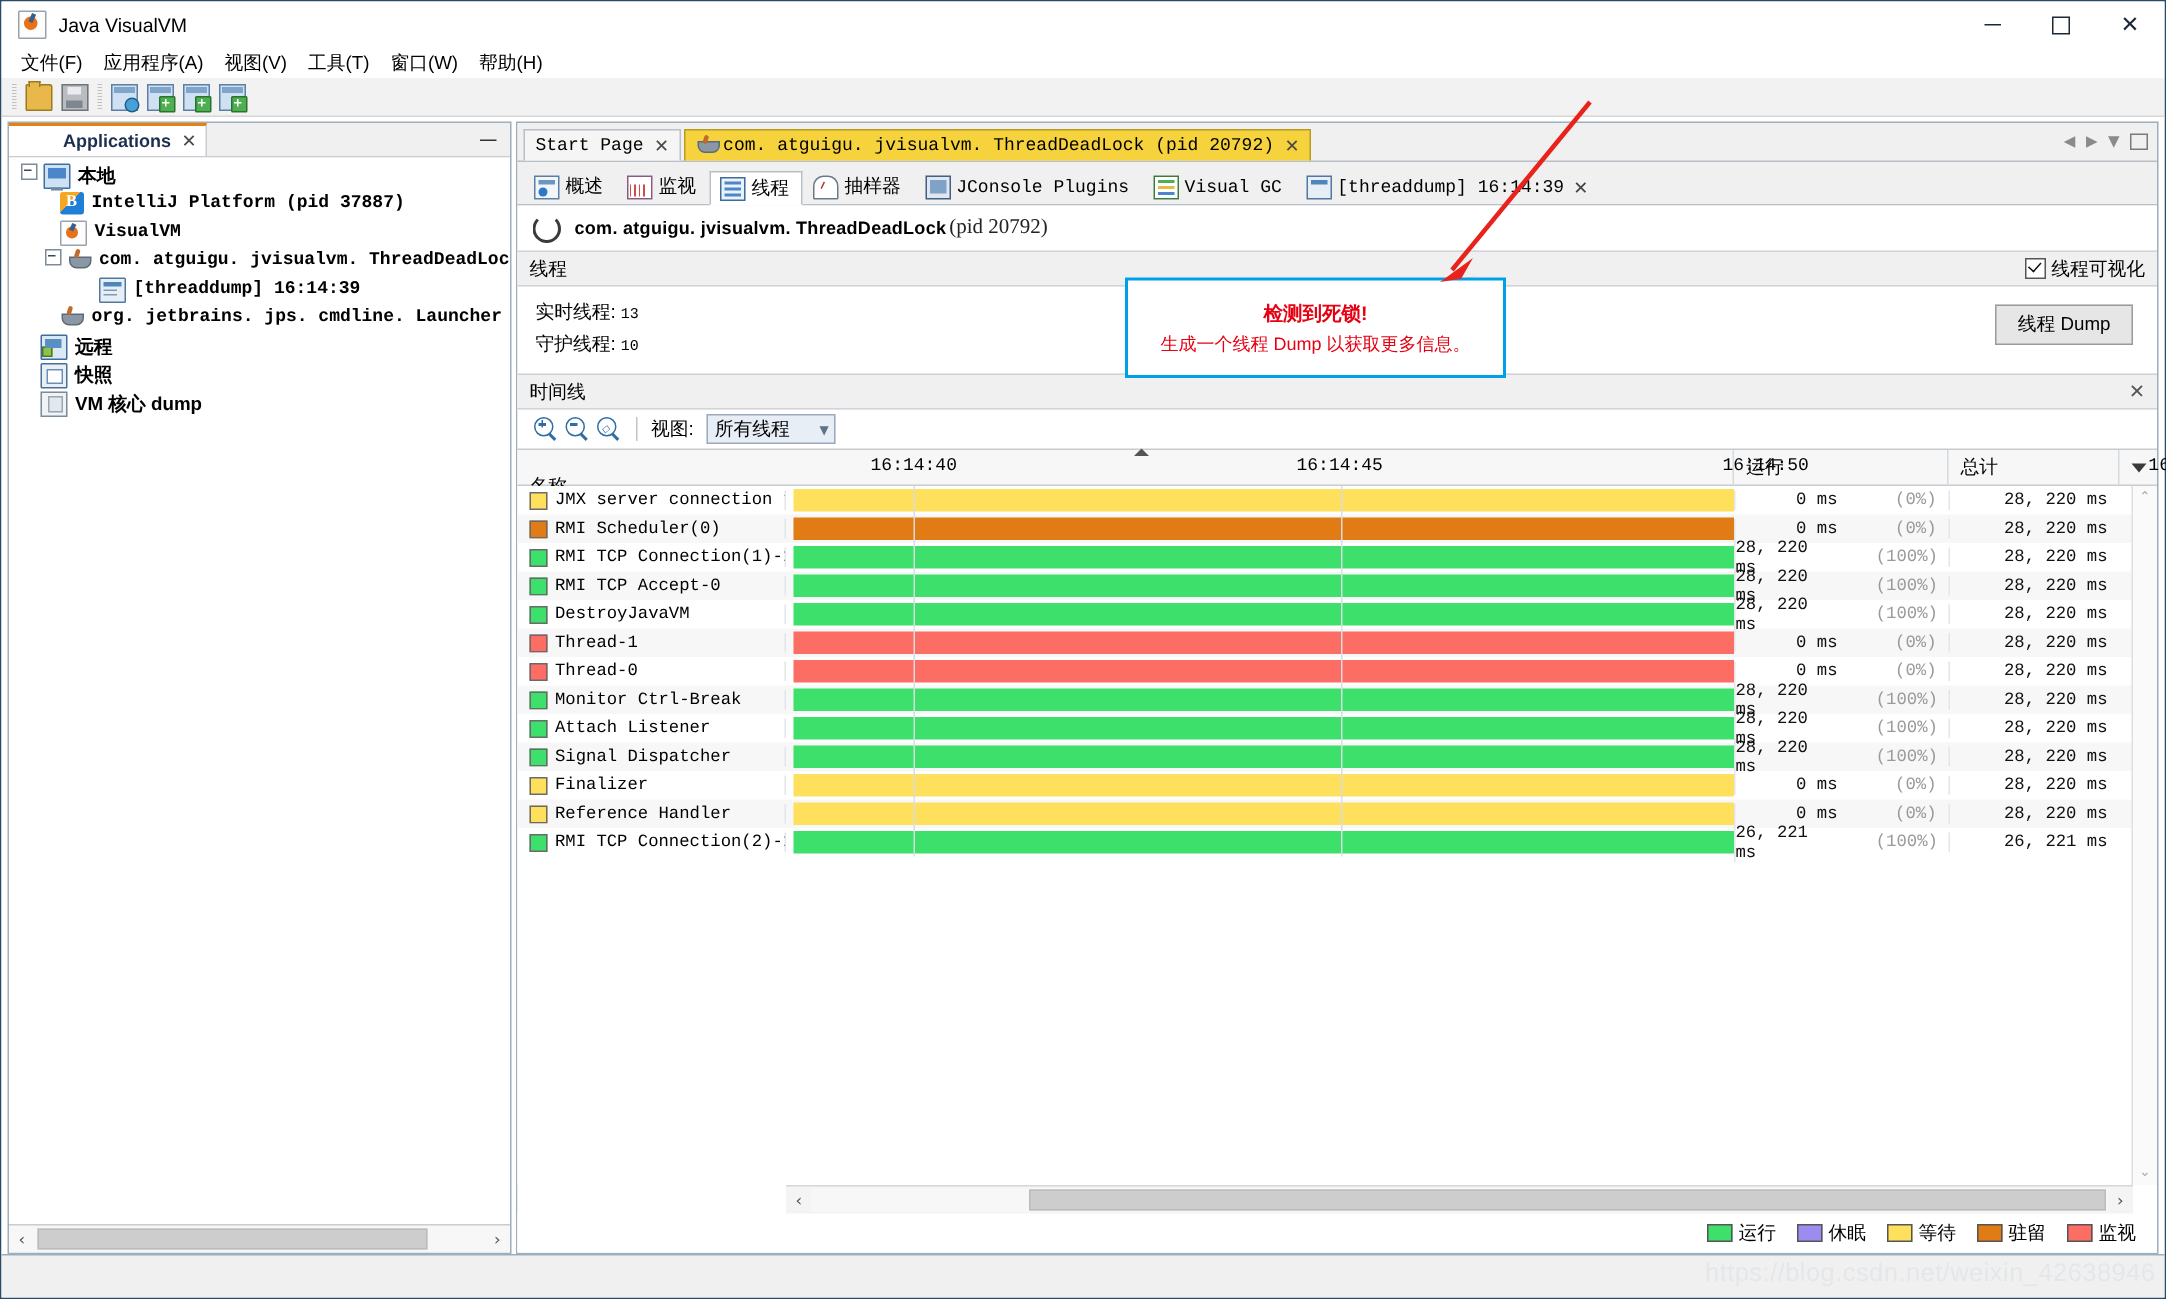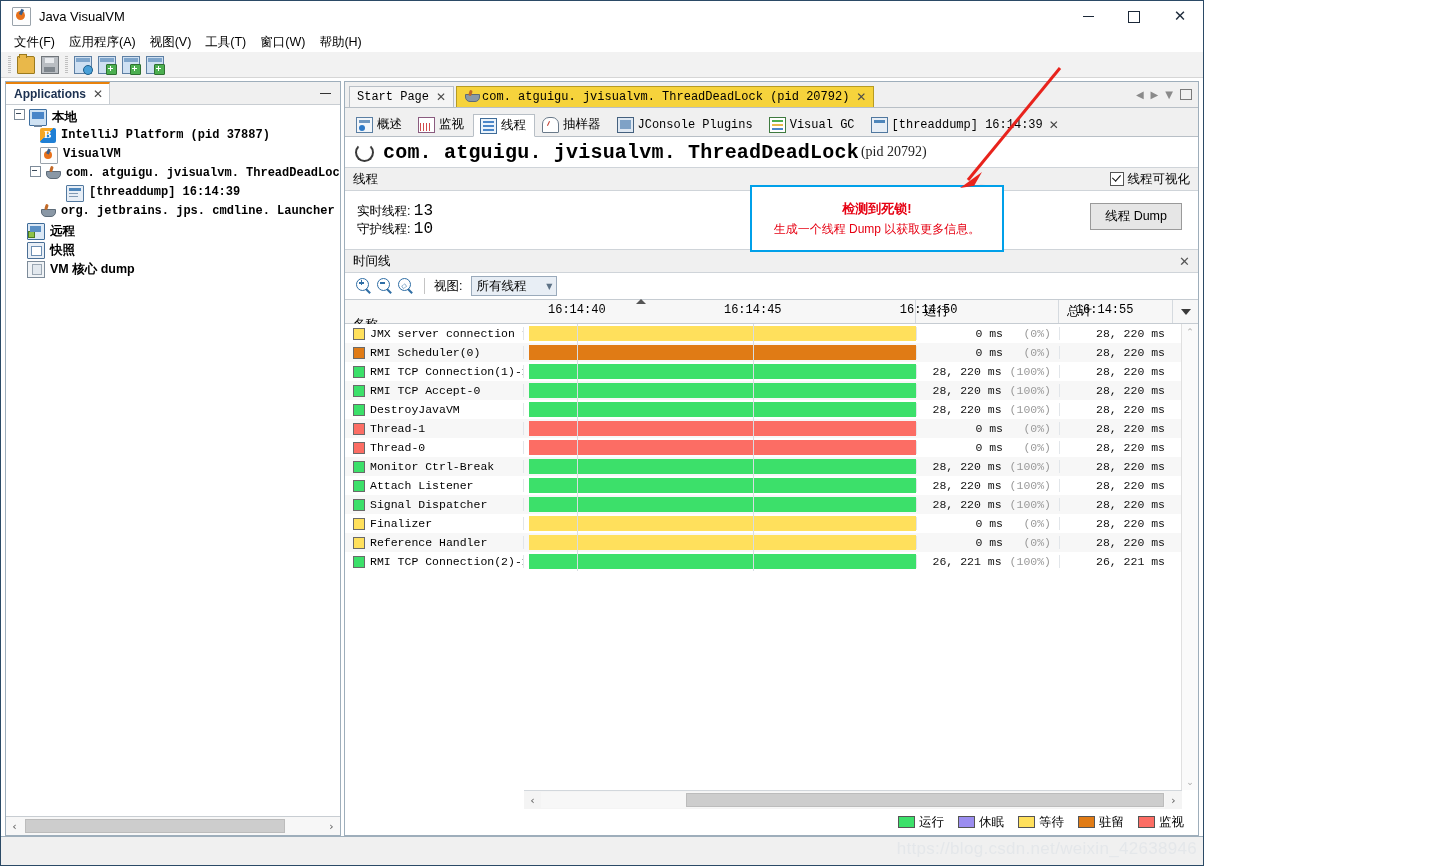--- a/index.html
+++ b/index.html
@@ -6,21 +6,21 @@
   body{
     width:1444px;height:866px;
     font-family:"Liberation Sans", sans-serif;
     font-size:12px;
     background:#ffffff;
     color:#000;
     overflow:hidden;
     position:relative;
   }
   .app-frame{
-    position:absolute;left:0;top:0;width:1204px;height:866px;
+    position:absolute;left:0;top:0;width:1444px;height:866px;
     border:1px solid #2b4a66;
     box-sizing:border-box;
     background:#ffffff;
     display:flex;flex-direction:column;
   }
   
   .titlebar{
     height:31px;flex:0 0 31px;display:flex;align-items:center;
     background:#ffffff;
   }
@@ -85,21 +85,21 @@
   }
   .lp-head{
     height:22px;flex:0 0 22px;display:flex;align-items:center;
     background:#f0f0f0;border-bottom:1px solid #c8cdd2;
   }
   .lp-tab{
     display:flex;align-items:center;height:22px;padding:0 6px 0 8px;
     background:#ffffff;border-right:1px solid #c8cdd2;border-top:2px solid #e8820c;
     box-sizing:border-box;
   }
-  .lp-tab-label{font-weight:bold;font-size:12px;color:#1b3050;}
+  .lp-tab-label{font-weight:bold;font-size:12px;color:#1b3050;margin-left:28px;}
   .tab-x{margin-left:7px;font-size:12px;color:#4a4a4a;font-family:"DejaVu Sans",sans-serif;}
   .lp-min{margin-left:auto;margin-right:9px;width:11px;height:1px;background:#333;}
   .tree{flex:1 1 auto;overflow:hidden;padding:4px 0 0 6px;position:relative;background:#fff;}
   .tnode{display:flex;align-items:flex-start;height:19px;white-space:nowrap;font-size:12.5px;font-weight:bold;}
   .tnode.l0{padding-left:2px;}
   .tnode.l1{padding-left:28px;}
   .tnode.l2{padding-left:54px;}
   .toggle{
     width:9px;height:9px;border:1px solid #7d8b99;background:#fff;margin-right:4px;
     position:relative;flex:0 0 auto;
@@ -177,34 +177,34 @@
   .vi-visualgc{background:#fff;border:1px solid #3f7a3f;}
   .vi-visualgc:after{content:"";position:absolute;left:2px;top:2px;right:2px;height:2px;background:#4caf50;
     box-shadow:0 4px 0 #e8b84a,0 8px 0 #4a86c8;}
   .vi-dump{background:#e7eef6;border:1px solid #51789f;}
   .vi-dump:after{content:"";position:absolute;left:2px;top:2px;right:2px;height:3px;background:#4e86bb;}
   .vtab-x{margin-left:6px;font-size:12px;color:#444;font-family:"DejaVu Sans",sans-serif;}
 
   .content{flex:1 1 auto;display:flex;flex-direction:column;min-height:0;background:#fff;position:relative;}
   .proc-header{display:flex;align-items:center;height:30px;flex:0 0 30px;padding-left:10px;}
   .proc-ic{width:15px;height:15px;border:2px solid #3a3a3a;border-radius:50%;border-top-color:transparent;margin-right:9px;flex:0 0 auto;}
-  .proc-title{font-size:20px;font-weight:bold;font-family:Liberation Mono, monospace;letter-spacing:.2px;}
+  .proc-title{font-size:12px;font-weight:bold;font-family:Liberation Sans, sans-serif;letter-spacing:.2px;}
   .proc-pid{font-size:14px;font-family:"Liberation Serif",serif;color:#222;margin-left:2px;}
 
   .sect-bar{height:22px;flex:0 0 22px;background:#f0f0f0;border-top:1px solid #cfd4d9;
     border-bottom:1px solid #cfd4d9;display:flex;align-items:center;padding:0 8px;font-size:12.5px;}
   .sect-bar .right{margin-left:auto;display:flex;align-items:center;}
   .chk{width:12px;height:12px;border:1px solid #555;background:#fff;margin-right:4px;position:relative;flex:0 0 auto;}
   .chk:after{content:"";position:absolute;left:3px;top:0px;width:4px;height:7px;border:solid #111;border-width:0 1.6px 1.6px 0;transform:rotate(42deg);}
   .sect-x{margin-left:auto;color:#555;font-size:13px;font-family:"DejaVu Sans",sans-serif;}
 
   .stats-row{flex:0 0 58px;display:flex;align-items:center;position:relative;padding-left:12px;}
   .stats-col{line-height:18px;}
   .stat-lbl{font-weight:normal;font-size:12.5px;}
-  .stat-val{font-family:"Liberation Mono","DejaVu Sans Mono",monospace;font-size:16px;}
+  .stat-val{font-family:"Liberation Mono","DejaVu Sans Mono",monospace;font-size:10px;}
   .deadlock-box{
     position:absolute;left:405px;top:-6px;width:250px;height:63px;
     border:2px solid #00a0e9;background:#fff;
     display:flex;flex-direction:column;align-items:center;justify-content:center;
     color:#e60012;
   }
   .dl-title{font-weight:bold;font-size:13px;margin-bottom:3px;}
   .dl-sub{font-size:12px;text-align:center;}
   .dump-btn{
     position:absolute;right:16px;top:12px;
@@ -248,21 +248,21 @@
   .trow{display:flex;height:19px;align-items:center;box-sizing:border-box;}
   .trow:nth-child(even){background:#f7f7f7;}
   .cell-name{width:179px;flex:0 0 179px;display:flex;align-items:center;overflow:hidden;
     padding-left:8px;box-sizing:border-box;border-right:1px solid #e2e6ea;white-space:nowrap;}
   .swatch{width:10px;height:10px;border:1px solid #6a6a6a;margin-right:5px;flex:0 0 auto;}
   .tname{font-family:"Liberation Mono","DejaVu Sans Mono",monospace;font-size:11.5px;}
   .cell-tl{flex:1 1 auto;position:relative;height:19px;min-width:0;}
   .bar{position:absolute;left:5px;right:0;top:2px;height:15px;}
   .gridline{position:absolute;top:0;bottom:0;width:1px;background:#d8dde2;}
   .cell-run{width:143px;flex:0 0 143px;display:flex;align-items:center;justify-content:flex-end;
-    padding-right:8px;box-sizing:border-box;border-left:1px solid #e2e6ea;gap:8px;}
+    padding-right:8px;box-sizing:border-box;border-left:1px solid #e2e6ea;gap:26px;}
   .cell-total{width:114px;flex:0 0 114px;display:flex;align-items:center;justify-content:flex-end;
     padding-right:8px;box-sizing:border-box;border-left:1px solid #e2e6ea;}
   .num{font-family:"Liberation Mono","DejaVu Sans Mono",monospace;font-size:11.5px;color:#111;}
   .pct{font-family:"Liberation Mono","DejaVu Sans Mono",monospace;font-size:11.5px;color:#9a9a9a;min-width:40px;text-align:right;}
   .cell-pad{width:25px;flex:0 0 25px;}
 
   .vscroll{position:absolute;right:0;top:0;bottom:0;width:16px;background:#fafafa;border-left:1px solid #e0e0e0;
     display:flex;flex-direction:column;align-items:center;}
   .vs-arrow{height:16px;display:flex;align-items:center;justify-content:center;color:#aaa;font-size:9px;font-family:"DejaVu Sans",sans-serif;}
   .vs-track{flex:1 1 auto;}

